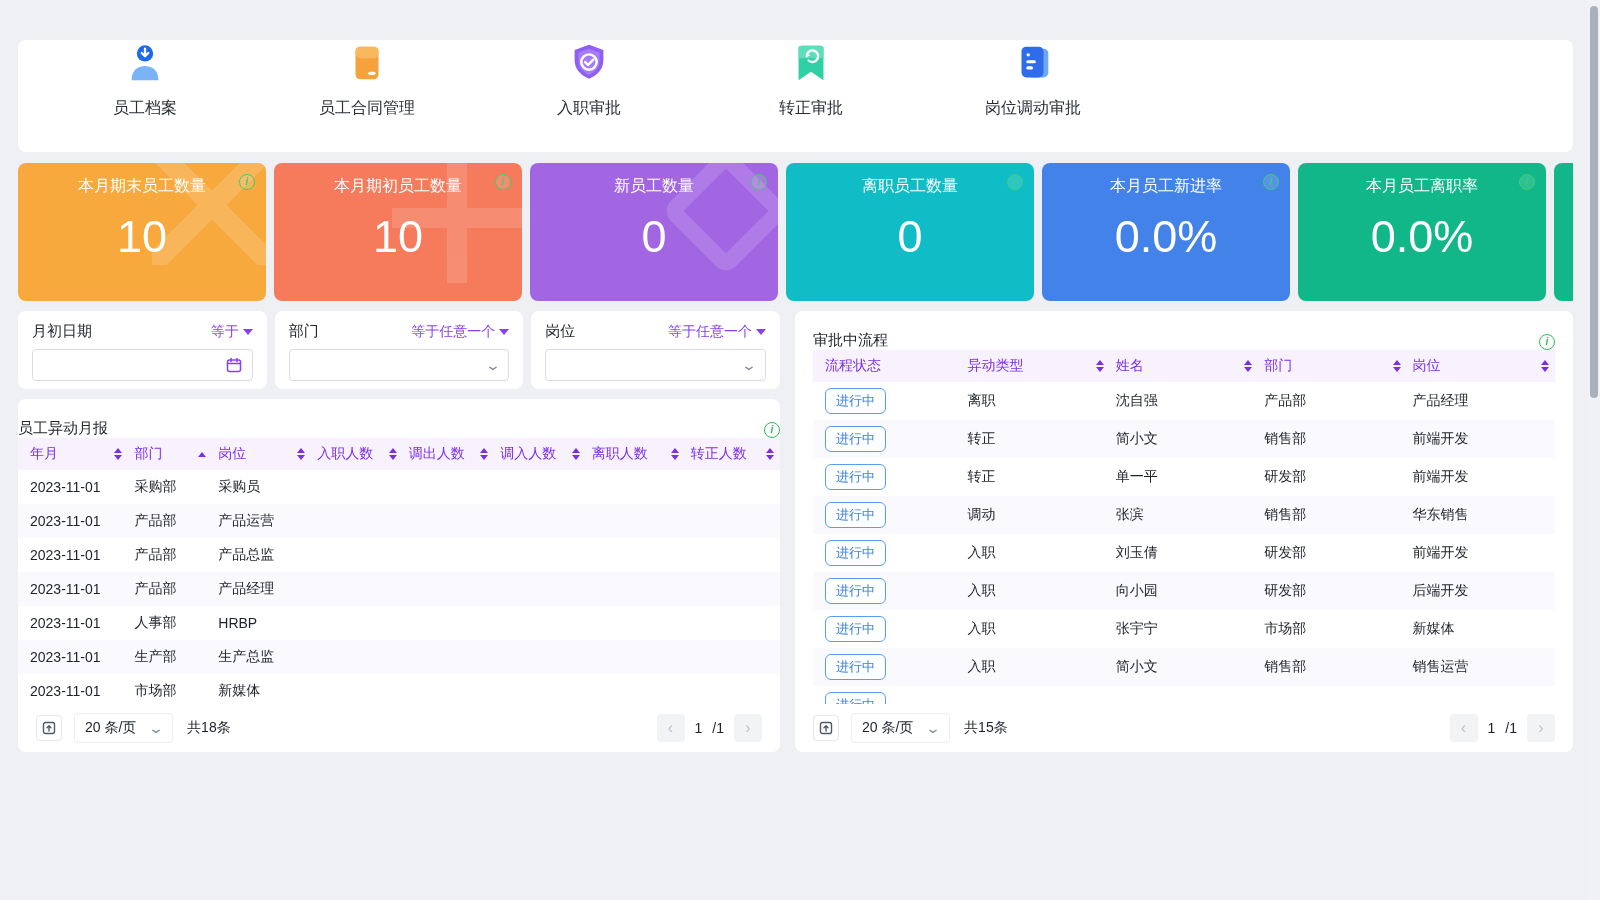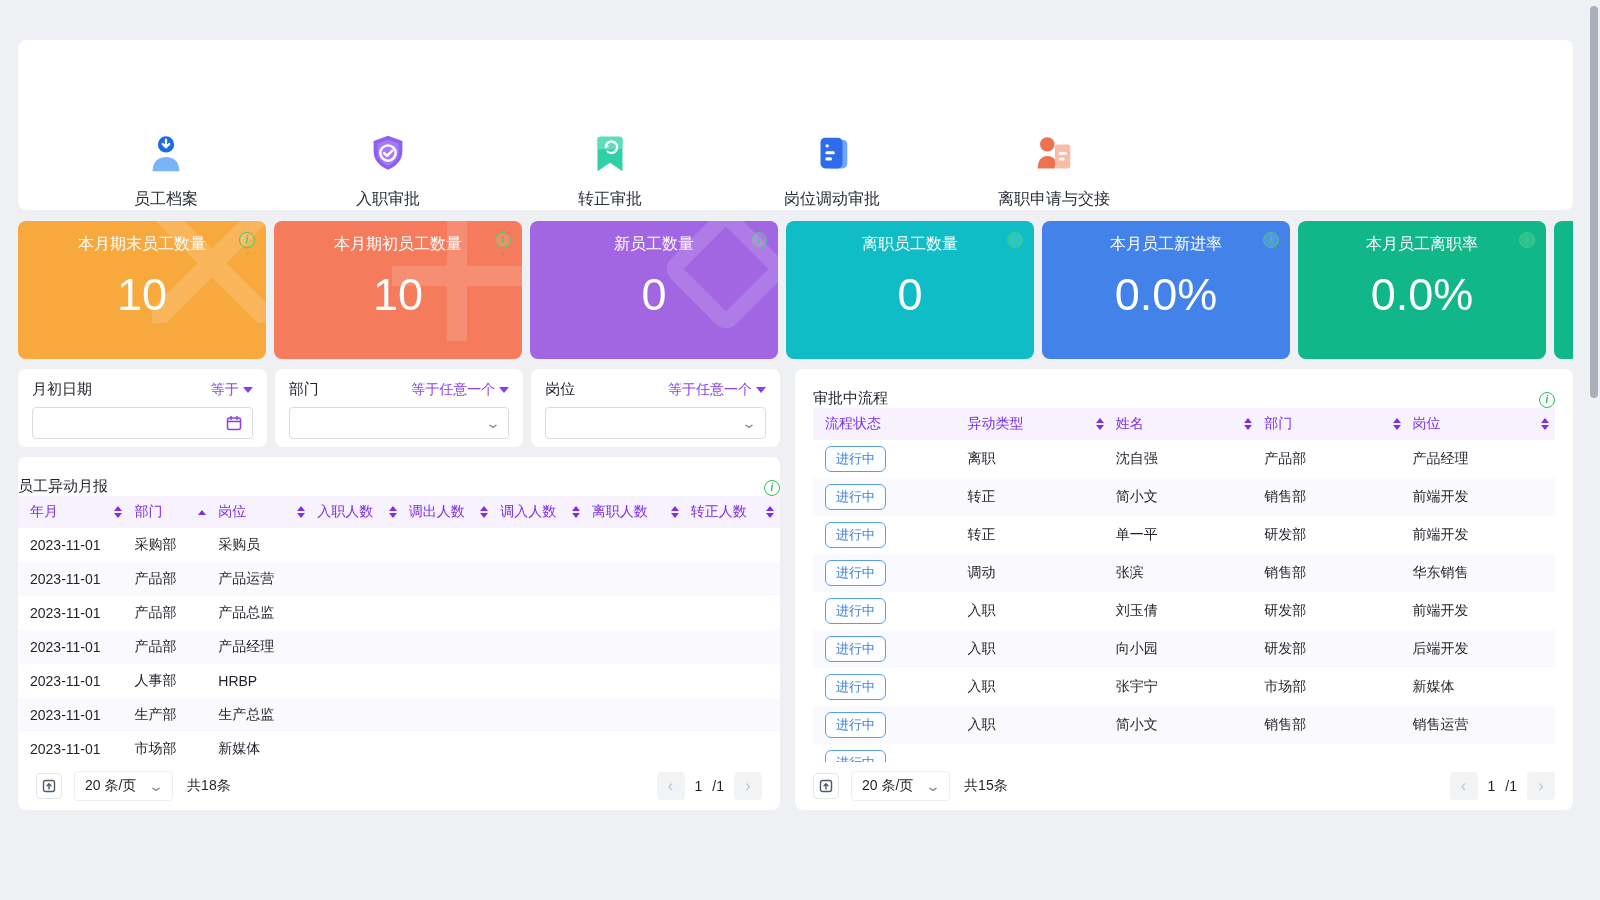--- a/index.html
+++ b/index.html
@@ -15,22 +15,22 @@
                   color:#fff; font-size:29px; font-weight:600; letter-spacing:2px; z-index:3; }
   .watermark { position:absolute; left:108px; top:-14px; font-size:118px; font-weight:700;
                letter-spacing:34px; color:rgba(255,255,255,0.10); white-space:nowrap; z-index:1; }
   .chev { position:absolute; top:-4px; bottom:-4px; width:150px; z-index:2;
           background:rgba(255,255,255,0.13);
           clip-path:polygon(45% 0,100% 0,55% 50%,100% 100%,45% 100%,0 50%); }
   .chev.c1 { right:300px; } .chev.c2 { right:180px; background:rgba(255,255,255,0.16);}
   .chev.c3 { right:60px;  background:rgba(255,255,255,0.19);} .chev.c4 { right:-60px; background:rgba(255,255,255,0.22);}
 
   
-  .icons-card { margin-top:10px; height:170px; background:#fff; border-radius:8px;
-                display:flex; align-items:flex-end; padding-left:37px; }
+  .icons-card { margin-top:10px; height:112px; background:#fff; border-radius:8px;
+                display:flex; align-items:flex-start; padding-left:16px; }
   .qa-item { width:222px; display:flex; flex-direction:column; align-items:center; gap:12px; cursor:pointer; }
   .qa-item .glyph { width:46px; height:46px; }
   .qa-label { font-size:16px; color:#2a2f3a; }
 
   
   .stats-row { margin-top:11px; display:flex; gap:8px; height:138px; }
   .stat-card { flex:0 0 248px; border-radius:8px; color:#fff; position:relative; padding-top:13px; overflow:hidden; }
   .stat-title { text-align:center; font-size:16px; position:relative; z-index:2; }
   .stat-value { text-align:center; font-size:45px; margin-top:14px; font-weight:400; position:relative; z-index:2; }
   .info-ring { position:absolute; right:11px; top:11px; width:16px; height:16px; border:1.5px solid #3ed06a;
@@ -114,20 +114,28 @@
     <div class="qa-item">
       <svg class="glyph" viewBox="0 0 48 48">
         <path d="M10 42 c0-10 6-15 14-15 s14 5 14 15 z" fill="#7ab4f7"></path>
         <circle cx="24" cy="14" r="8.5" fill="#1e6ae8"></circle>
         <path d="M24 9 v8 m-3.4 -3.4 l3.4 3.4 l3.4 -3.4" stroke="#fff" stroke-width="2.4" fill="none" stroke-linecap="round" stroke-linejoin="round"></path>
       </svg>
       <div class="qa-label">员工档案</div>
     </div>
     <div class="qa-item">
       <svg class="glyph" viewBox="0 0 48 48">
+        <rect x="12" y="7" width="24" height="34" rx="5" fill="#f6a23c"></rect>
+        <rect x="12" y="7" width="24" height="12" rx="5" fill="#f9b85e"></rect>
+        <rect x="25" y="33" width="8" height="3.4" rx="1.7" fill="#fff" opacity="0.95"></rect>
+      </svg>
+      <div class="qa-label">员工合同管理</div>
+    </div>
+    <div class="qa-item">
+      <svg class="glyph" viewBox="0 0 48 48">
         <path d="M24 5 l15 5.5 v11 c0 9-6.5 15.5-15 19 c-8.5-3.5-15-10-15-19 v-11 z" fill="#8f5ef2"></path>
         <path d="M24 9 l11 4 v8.6 c0 7-4.8 12-11 14.8 c-6.2-2.8-11-7.8-11-14.8 v-8.6 z" fill="#a57cf6"></path>
         <circle cx="24" cy="23" r="8" fill="none" stroke="#fff" stroke-width="2.6"></circle>
         <path d="M20 23 l3 3 l5.5 -5.5" stroke="#fff" stroke-width="2.6" fill="none" stroke-linecap="round" stroke-linejoin="round"></path>
       </svg>
       <div class="qa-label">入职审批</div>
     </div>
     <div class="qa-item">
       <svg class="glyph" viewBox="0 0 48 48">
         <path d="M14 6 h20 a3 3 0 0 1 3 3 v33 l-13 -9 l-13 9 v-33 a3 3 0 0 1 3 -3 z" fill="#2fd0a5"></path>
@@ -139,30 +147,20 @@
     </div>
     <div class="qa-item">
       <svg class="glyph" viewBox="0 0 48 48">
         <rect x="18" y="9" width="22" height="30" rx="5" fill="#6fa7f7"></rect>
         <rect x="12" y="7" width="23" height="32" rx="5" fill="#2f6ceb"></rect>
         <circle cx="19" cy="15.5" r="1.8" fill="#fff"></circle>
         <rect x="17" y="21" width="10" height="3.2" rx="1.6" fill="#fff"></rect>
         <rect x="17" y="27.5" width="7" height="3.2" rx="1.6" fill="#fff"></rect>
       </svg>
       <div class="qa-label">岗位调动审批</div>
-    </div>
-    <div class="qa-item">
-      <svg class="glyph" viewBox="0 0 48 48">
-        <rect x="25" y="14" width="16" height="25" rx="2.5" fill="#f8bda8"></rect>
-        <circle cx="17" cy="14" r="7.5" fill="#ee7150"></circle>
-        <path d="M7 39 c0-9 4.5-13 10-13 c3.4 0 6 1.4 8 3.8 v9.2 z" fill="#ee7150"></path>
-        <rect x="29" y="22" width="8.5" height="2.8" rx="1.4" fill="#fff"></rect>
-        <rect x="29" y="28" width="6" height="2.8" rx="1.4" fill="#fff"></rect>
-      </svg>
-      <div class="qa-label">离职申请与交接</div>
     </div>
   </div>
 
   <div class="stats-row">
     <div class="stat-card" style="background: rgb(247, 169, 62);">
       <div class="deco deco-x"></div>
       <div class="info-ring">i</div>
       <div class="stat-title">本月期末员工数量</div>
       <div class="stat-value">10</div>
     </div>

